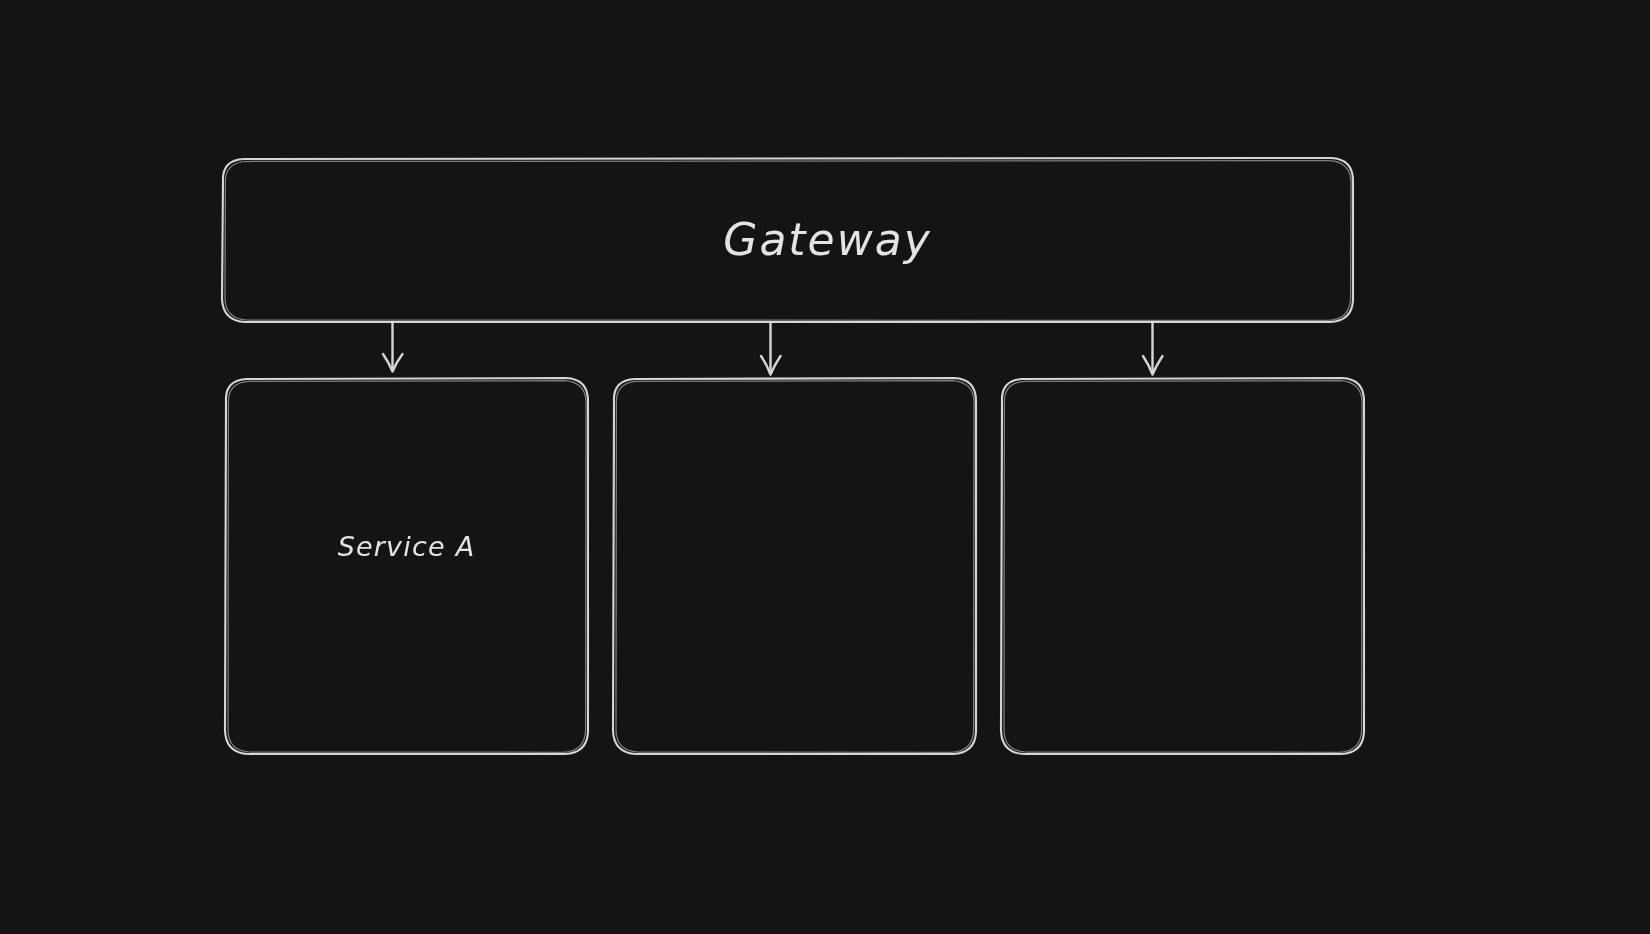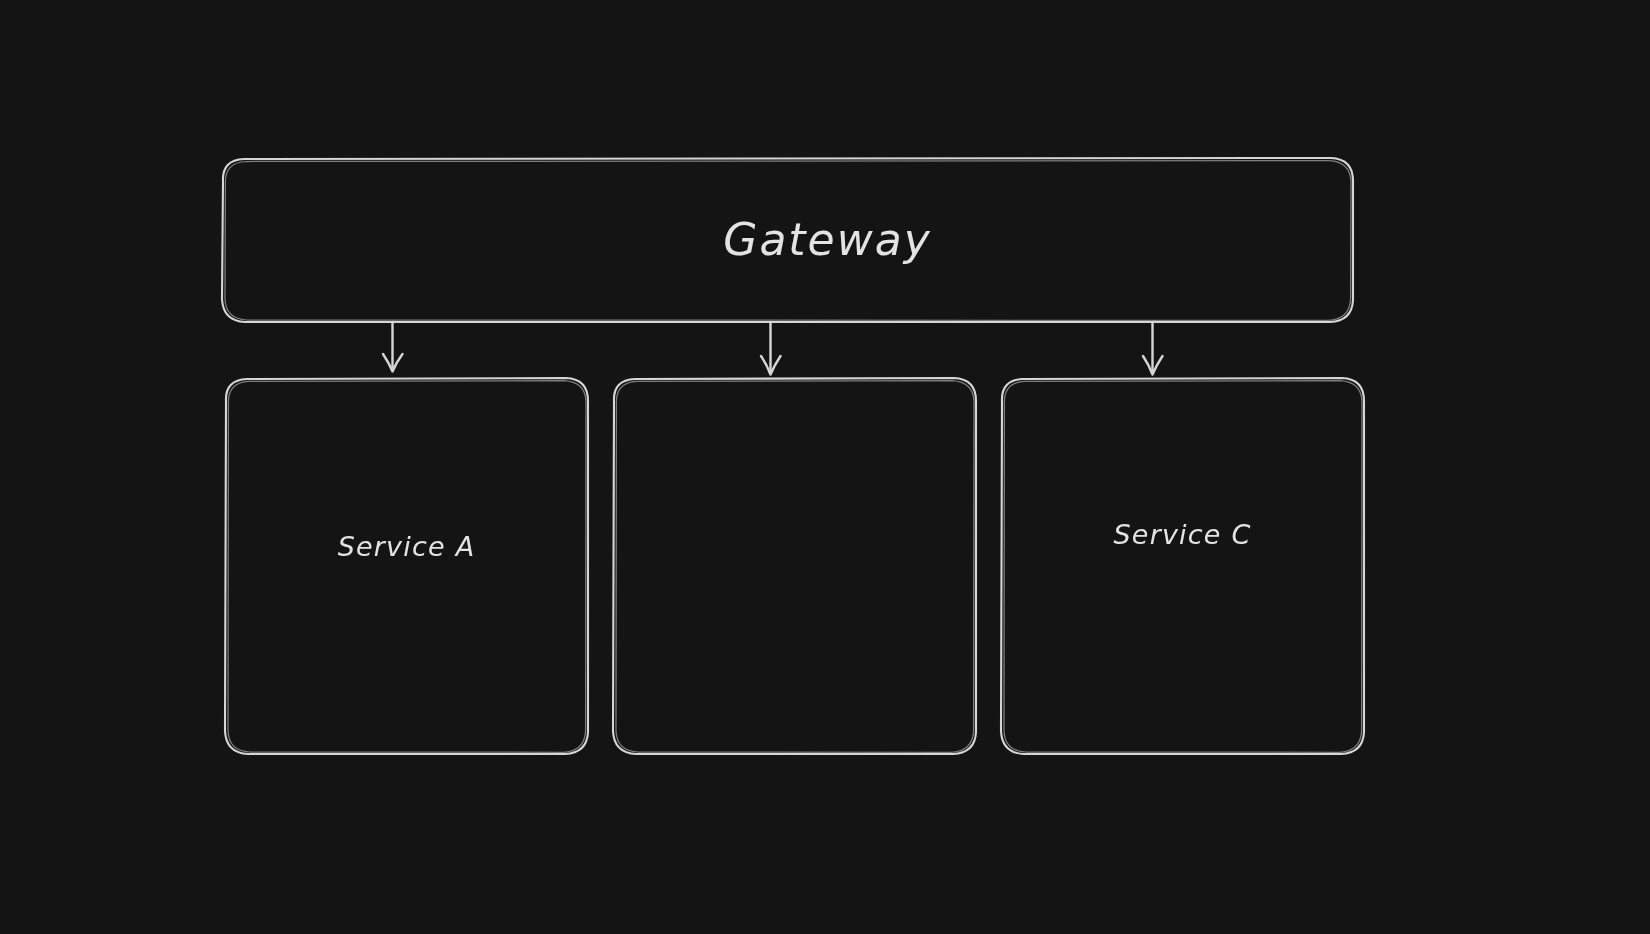--- a/index.html
+++ b/index.html
@@ -154,15 +154,14 @@
       <path d="M 1143 356 Q 1149 365 1152.5 374.5 Q 1156.5 365 1162.5 356" fill="none" stroke="#d6d6d6" stroke-width="2.4" stroke-linecap="round" stroke-linejoin="round"></path>
     </g>
 
   </svg>
 
   <div class="node-label gateway-label" style="left:222px; top:214px; width:1133px;">Gateway</div>
 
   <div class="node-label service-label" style="left:225px; top:519px; width:363px;margin-top:12px;">Service A</div>
 
 
-  <div class="node-label service-label" style="left:1001px; top:519px; width:363px;">Service C</div>
 
 </div>
 
 </body></html>

